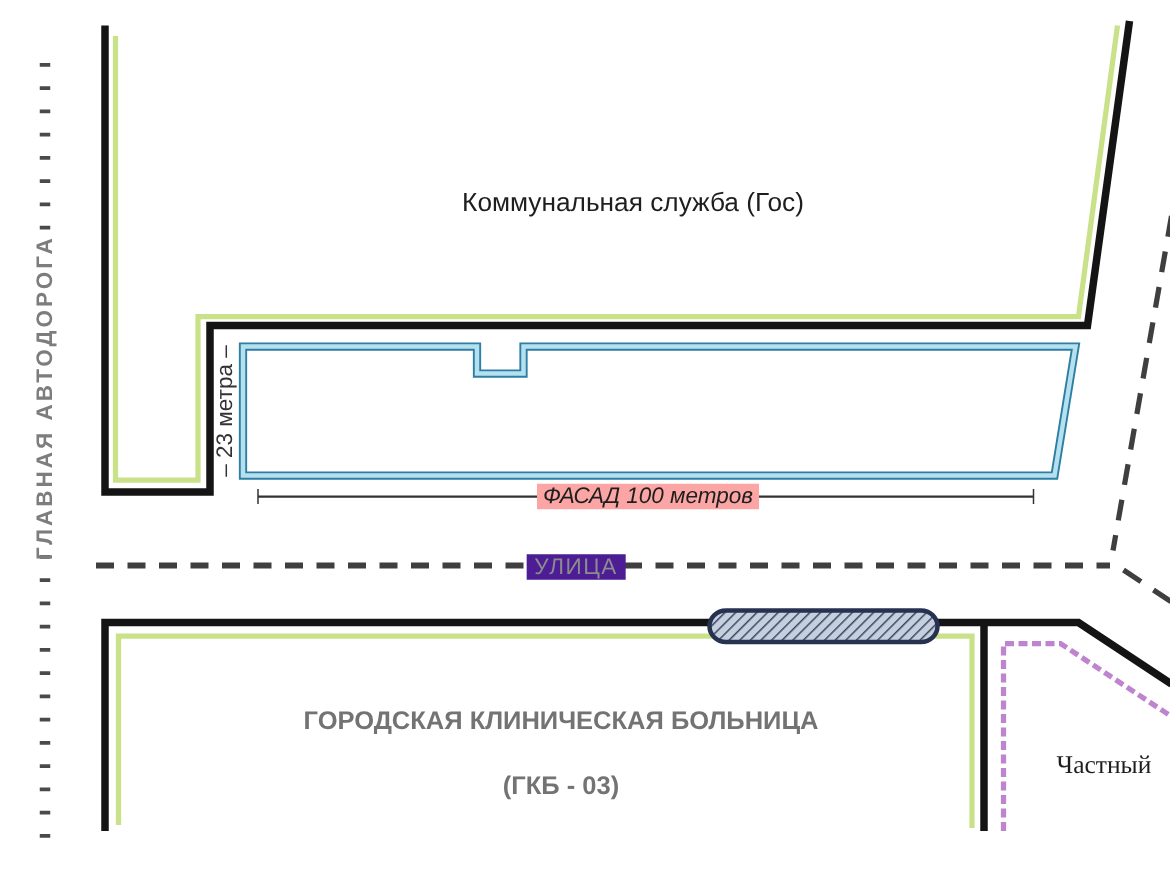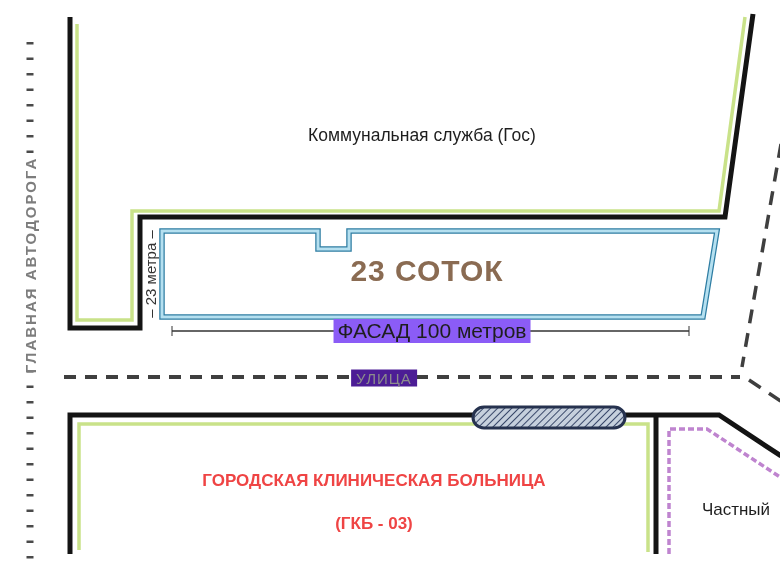--- a/index.html
+++ b/index.html
@@ -7,24 +7,24 @@
     position:relative; width:780px; height:580px; background:#ffffff;
     font-family:"Liberation Sans","DejaVu Sans",sans-serif; overflow:hidden;
   }
   #drawing { position:absolute; left:0; top:0; }
   .lbl { position:absolute; white-space:nowrap; transform:translate(-50%,-50%); }
   .lbl.rot { transform:translate(-50%,-50%) rotate(-90deg); }
   .highway-lbl { color:#7d7d7d; font-size:15px; font-weight:bold; letter-spacing:2px; }
   .communal-lbl { color:#1e1e1e; font-size:17.5px;margin-left:12px; }
   .depth-lbl { color:#333333; font-size:15px; }
   .area-lbl { color:#8a6b52; font-size:30px; font-weight:bold; letter-spacing:1px; }
-  .facade-lbl { color:#1e1e1e; font-size:21px; background:#8b5cf6; padding:0 4px; }
+  .facade-lbl { color:#1e1e1e; font-size:15px; background:#fca5a5; padding:0 4px;font-style:italic; }
   .street-lbl { color:#8c8c8c; font-size:15px; letter-spacing:1px; background:#4c1d95; padding:0 5px; }
-  .hospital-lbl { color:#ef4444; font-size:17px; font-weight:bold; }
-  .private-lbl { color:#1e1e1e; font-size:17px; }
+  .hospital-lbl { color:#737373; font-size:17px; font-weight:bold; }
+  .private-lbl { color:#1e1e1e; font-size:17px;font-family:Liberation Serif, serif; }
 </style>
 </head>
 <body>
 
 <div id="canvas">
 
   <svg id="drawing" width="780" height="580" viewBox="0 0 780 580">
 
     <defs>
       <pattern id="hatch" width="5" height="5" patternUnits="userSpaceOnUse" patternTransform="rotate(45)">
@@ -78,21 +78,20 @@
 
     <rect x="473" y="407" width="152" height="21" rx="11" fill="url(#hatch)" stroke="#26324f" stroke-width="3"></rect>
   </svg>
 
   <div class="lbl rot highway-lbl" style="left:30px; top:265px;">ГЛАВНАЯ АВТОДОРОГА</div>
 
   <div class="lbl communal-lbl" style="left:410px; top:135px;">Коммунальная служба (Гос)</div>
 
   <div class="lbl rot depth-lbl" style="left:150px; top:274px;">– 23 метра –</div>
 
-  <div class="lbl area-lbl" style="left:427px; top:271px;">23 СОТОК</div>
 
   <div class="lbl facade-lbl" style="left:432px; top:331px;">ФАСАД 100 метров</div>
 
   <div class="lbl street-lbl" style="left:384px; top:378px;">УЛИЦА</div>
 
   <div class="lbl hospital-lbl" style="left:374px; top:481px;">ГОРОДСКАЯ КЛИНИЧЕСКАЯ БОЛЬНИЦА</div>
 
   <div class="lbl hospital-lbl" style="left:374px; top:524px;">(ГКБ - 03)</div>
 
   <div class="lbl private-lbl" style="left:736px; top:510px;">Частный</div>

